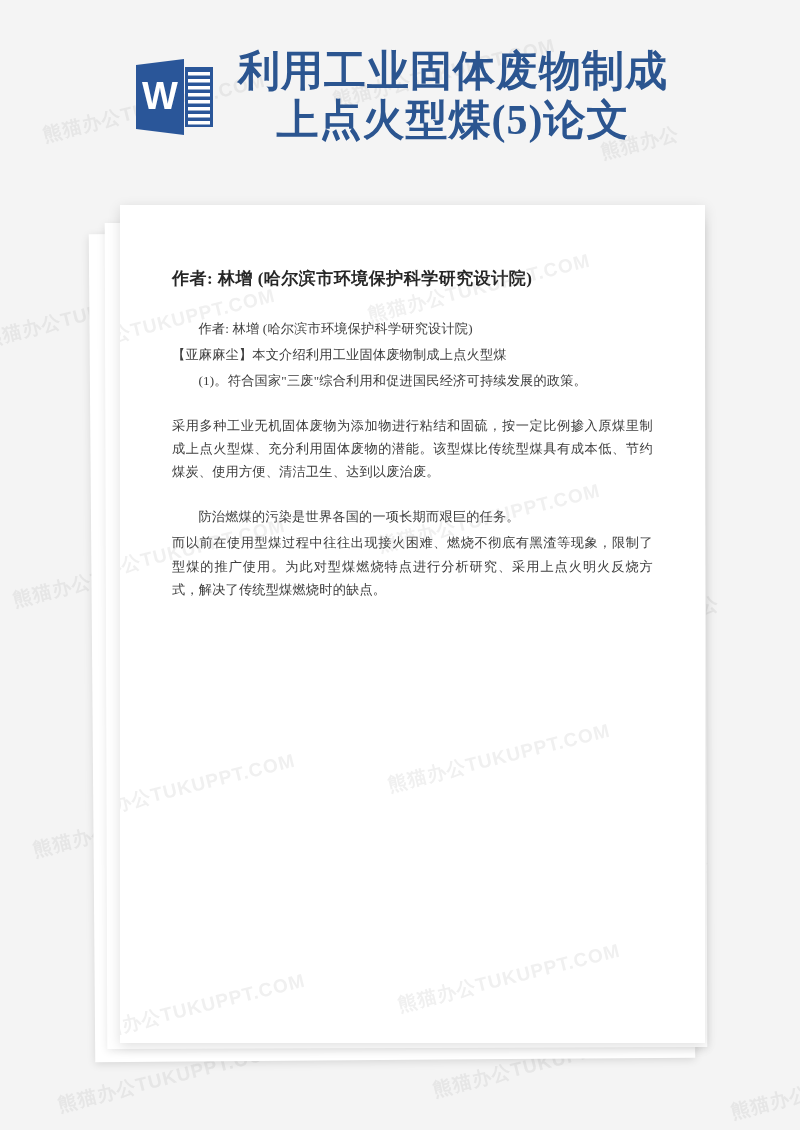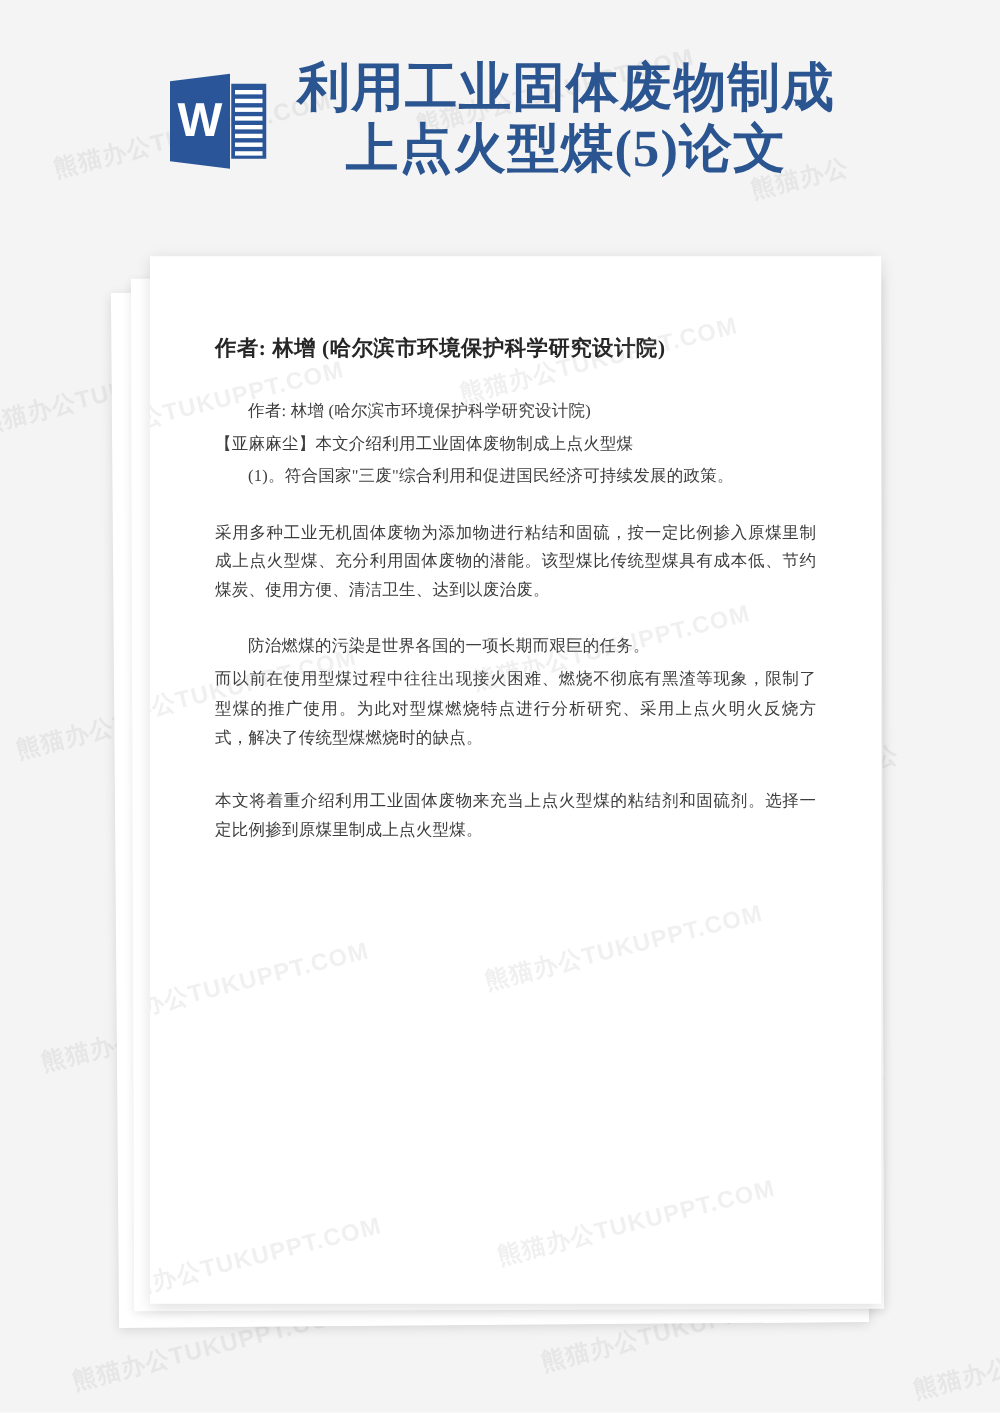--- a/index.html
+++ b/index.html
@@ -209,21 +209,20 @@
 
     <p class="para gap-md">采用多种工业无机固体废物为添加物进行粘结和固硫，按一定比例掺入原煤里制成上点火型煤、充分利用固体废物的潜能。该型煤比传统型煤具有成本低、节约煤炭、使用方便、清洁卫生、达到以废治废。</p>
 
     <p class="para indent tight">防治燃煤的污染是世界各国的一项长期而艰巨的任务。</p>
 
 
 
 
     <p class="para gap-lg">而以前在使用型煤过程中往往出现接火困难、燃烧不彻底有黑渣等现象，限制了型煤的推广使用。为此对型煤燃烧特点进行分析研究、采用上点火明火反烧方式，解决了传统型煤燃烧时的缺点。</p>
 
-    <p class="para gap-lg">本文将着重介绍利用工业固体废物来充当上点火型煤的粘结剂和固硫剂。选择一定比例掺到原煤里制成上点火型煤。</p>
 
   </div>
 
   <div id="sheet-watermarks">
     <span class="wm" style="left:-70px; top:105px;">熊猫办公TUKUPPT.COM</span>
     <span class="wm" style="left:245px; top:70px;">熊猫办公TUKUPPT.COM</span>
     <span class="wm" style="left:-60px; top:335px;">熊猫办公TUKUPPT.COM</span>
     <span class="wm" style="left:255px; top:300px;">熊猫办公TUKUPPT.COM</span>
     <span class="wm" style="left:-50px; top:570px;">熊猫办公TUKUPPT.COM</span>
     <span class="wm" style="left:265px; top:540px;">熊猫办公TUKUPPT.COM</span>

